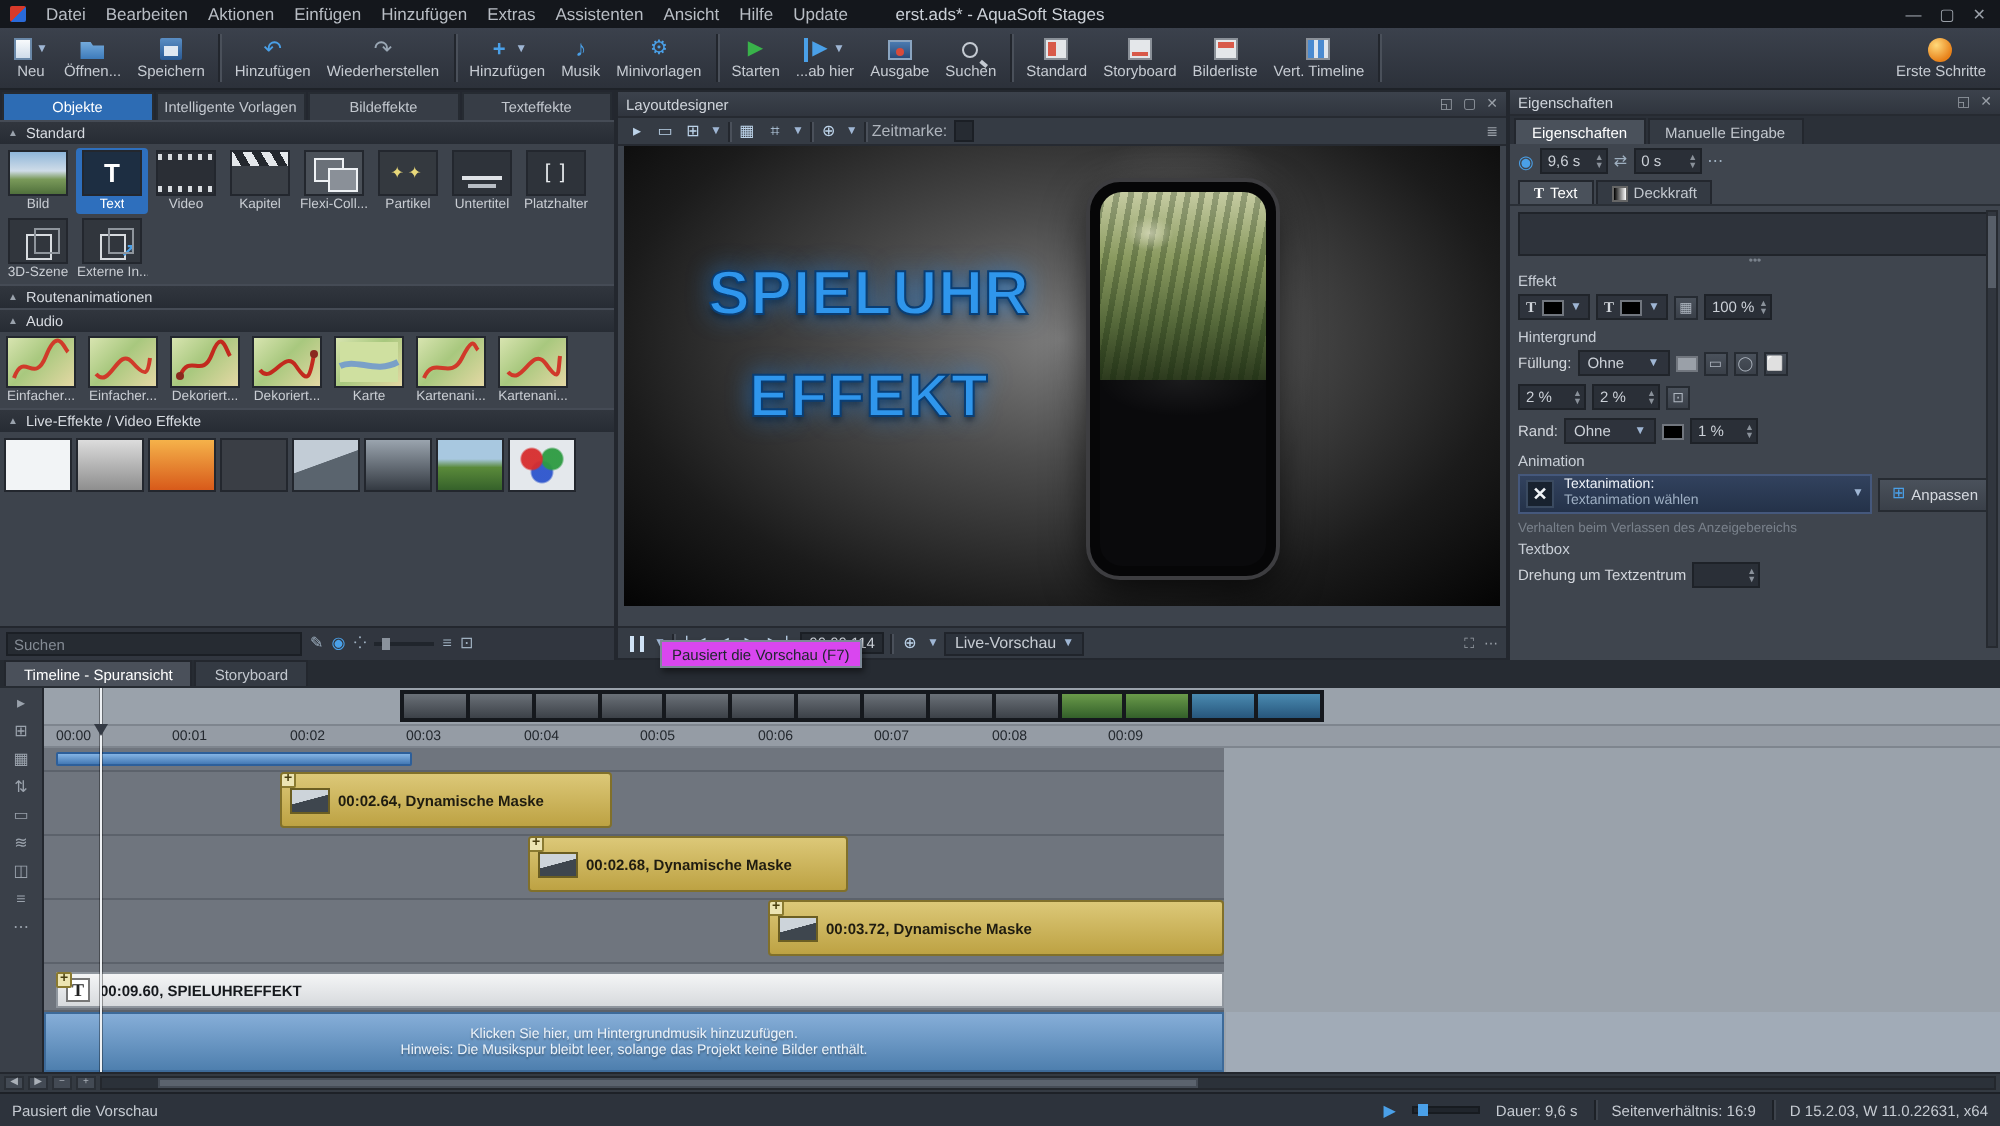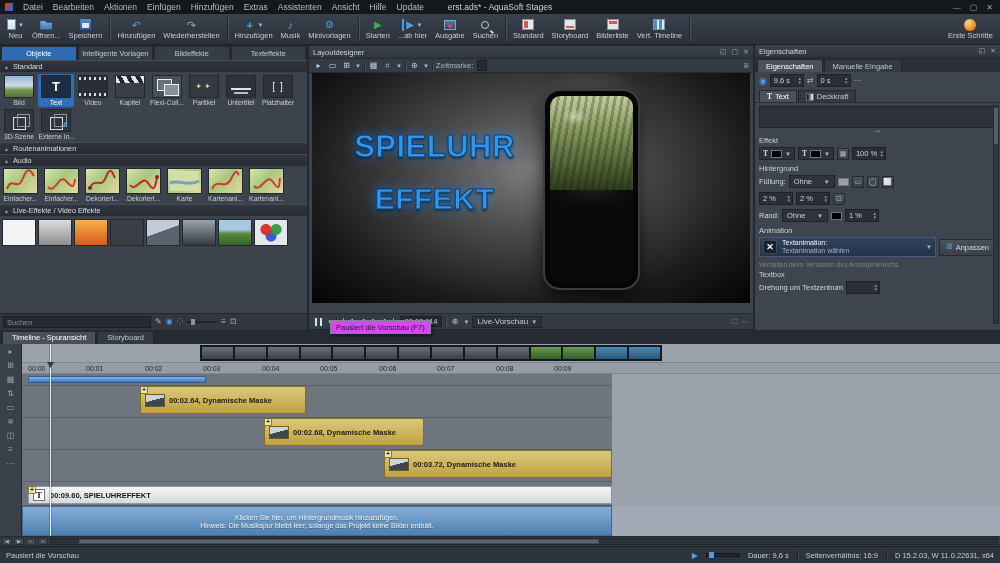--- a/index.html
+++ b/index.html
@@ -193,21 +193,21 @@
   .anim-title{color:#eef2f8;font-size:7px;white-space:nowrap}
   .anim-value{color:#9fb0c4;font-size:7px;white-space:nowrap}
   .anpassen-btn{display:flex;align-items:center;gap:3px;background:linear-gradient(#4a515b,#3a4049);
                 border:1px solid #262b32;height:17px;padding:0 6px;color:#d6dae0;white-space:nowrap}
   .note{padding:2px 4px 0;color:#79818b;font-size:6.7px;white-space:nowrap;overflow:hidden}
   .rp-scrollbar{position:absolute;right:1px;top:60px;bottom:6px;width:6px;background:#31363e;border:1px solid #262a30}
   .rp-scrollbar i{position:absolute;left:0;right:0;top:2px;height:36px;background:#575e68}
 
   
   .timeline{position:absolute;left:0;top:330px;width:1000px;height:216px;background:#3a4049;z-index:4}
-  .tl-tabs{height:14px;background:#262b32;display:flex;align-items:center;padding:0 2px;gap:1px}
+  .tl-tabs{height:14px;background:#262b32;display:flex;align-items:flex-start;padding:0 2px;gap:1px}
   .tl-tab{height:13px;display:flex;align-items:center;padding:0 9px;background:#343a43;border:1px solid #23272e;
           border-bottom:none;color:#c2c7ce;font-size:7.5px}
   .tl-tab.active{background:#4a505a;color:#fff}
   .tl-body{position:absolute;left:0;top:14px;width:1000px;height:192px}
   .tl-tools{position:absolute;left:0;top:0;width:22px;height:192px;background:#3a4049;border-right:1px solid #23272e;
             display:flex;flex-direction:column;align-items:center;padding-top:3px;gap:5px;color:#9aa2ac;font-size:8px}
   .tl-canvas{position:absolute;left:22px;top:0;width:978px;height:192px;background:#9aa2ab;overflow:hidden}
   .film{position:absolute;left:178px;top:1px;width:462px;height:16px;background:#15181d;display:flex;
         gap:2px;padding:2px;align-items:center}
   .cell{flex:1;height:12px;background:linear-gradient(#6a7077,#3c4148)}

